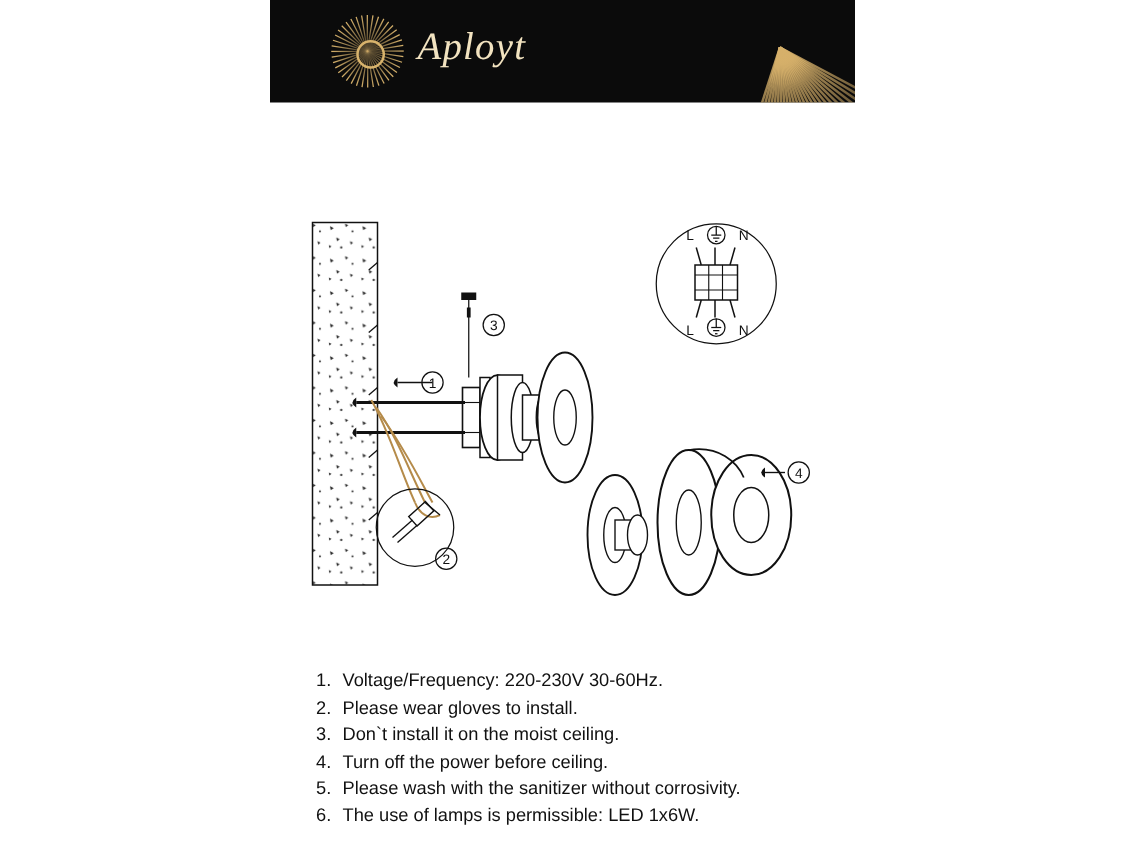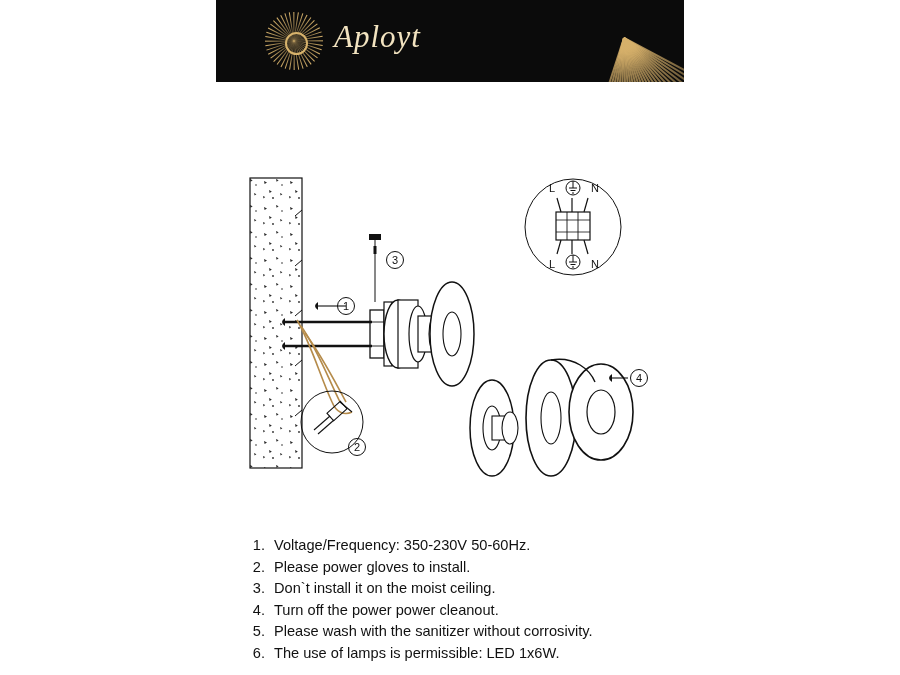--- a/index.html
+++ b/index.html
@@ -379,33 +379,33 @@
         <path d="M612 224 q-6 4 0 8 z" fill="#111"></path>
         <circle cx="639" cy="228" r="8.5" fill="none" stroke="#111" stroke-width="1"></circle>
         <text x="639" y="232" font-family="Liberation Sans, sans-serif" font-size="11" text-anchor="middle" fill="#111">4</text>
       </g>
     </svg>
   </div>
 
   <div class="notes">
     <div class="note-row">
       <span class="note-num">1.</span>
-      <span class="note-text">Voltage/Frequency: 350-230V 50-60Hz.</span>
+      <span class="note-text">Voltage/Frequency: 220-230V 30-60Hz.</span>
     </div>
     <div class="note-row">
       <span class="note-num">2.</span>
-      <span class="note-text">Please power gloves to install.</span>
+      <span class="note-text">Please wear gloves to install.</span>
     </div>
     <div class="note-row">
       <span class="note-num">3.</span>
       <span class="note-text">Don`t install it on the moist ceiling.</span>
     </div>
     <div class="note-row">
       <span class="note-num">4.</span>
-      <span class="note-text">Turn off the power power cleanout.</span>
+      <span class="note-text">Turn off the power before ceiling.</span>
     </div>
     <div class="note-row">
       <span class="note-num">5.</span>
       <span class="note-text">Please wash with the sanitizer without corrosivity.</span>
     </div>
     <div class="note-row">
       <span class="note-num">6.</span>
       <span class="note-text">The use of lamps is permissible: LED 1x6W.</span>
     </div>
   </div>

